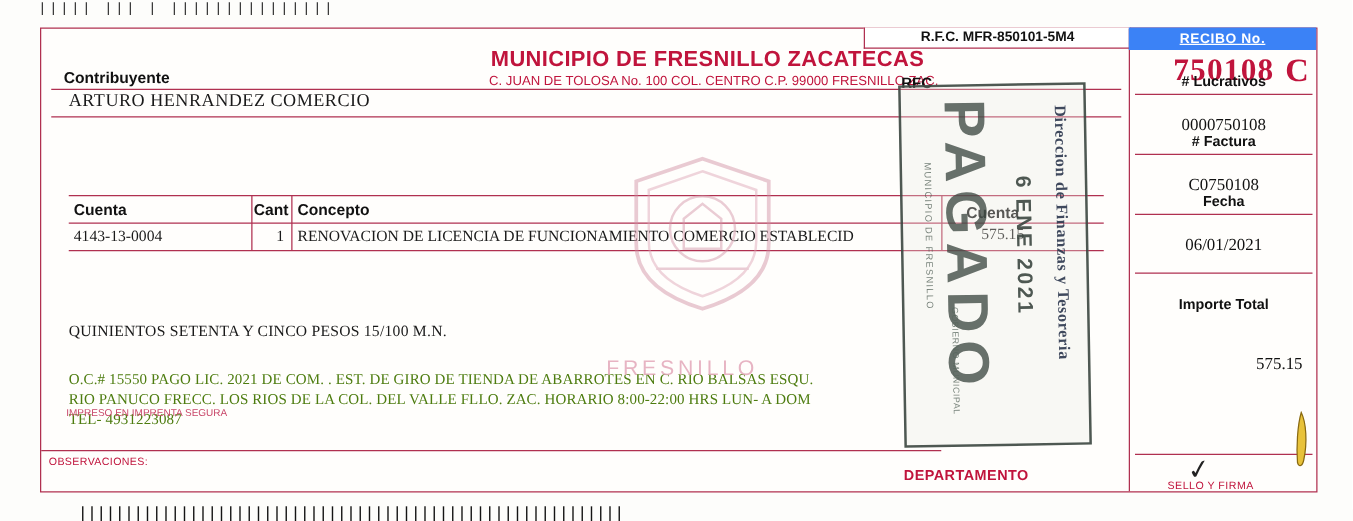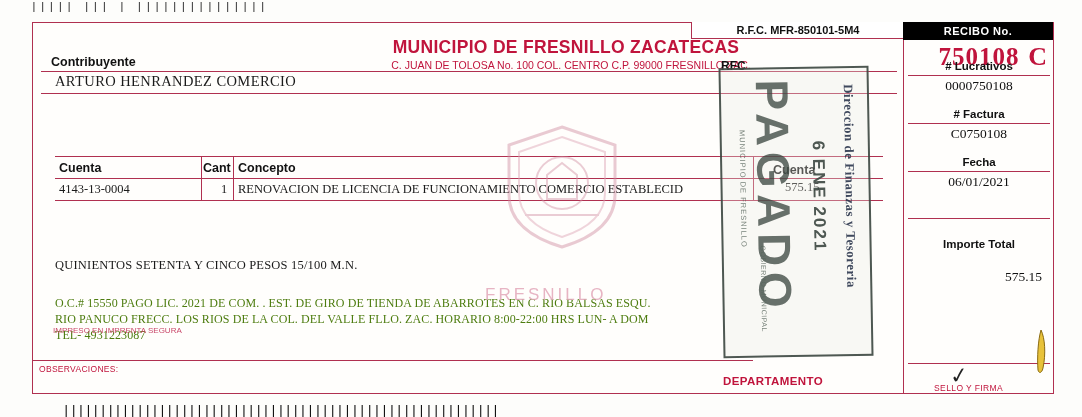--- a/index.html
+++ b/index.html
@@ -63,27 +63,28 @@
     position: absolute;
     right: 0; top: 0;
     width: 150px; height: 100%;
     border-left: 1.5px solid #b03050;
     box-sizing: border-box;
   }
   .recibo-no-bar {
     position: absolute;
     left: -1px; top: -1px;
     width: 150px; height: 18px;
-    background: #000000;
+    background: #3b82f6;
     color: #fff;
     font-size: 11px;
     font-weight: bold;
     letter-spacing: .5px;
     text-align: center;
     line-height: 18px;
+    text-decoration: underline;
   }
   .folio {
     position: absolute;
     left: 0; top: 20px;
     width: 150px;
     text-align: center;
     color: #c0143c;
     font-weight: bold;
     font-size: 25px;
     letter-spacing: 1px;
@@ -106,21 +107,21 @@
   }
   .rc-label {
     font-size: 11.5px;
     color: #111;
     font-weight: bold;
   }
   .rc-value {
     font-size: 13.5px;
     color: #111;
     font-family: "Liberation Serif", serif;
-    margin-top: 6px;
+    margin-top: 20px;
   }
   .rc-sep {
     position: absolute;
     left: 4px;
     width: 142px;
     height: 0;
     border-top: 1px solid #b03050;
   }
 
   

